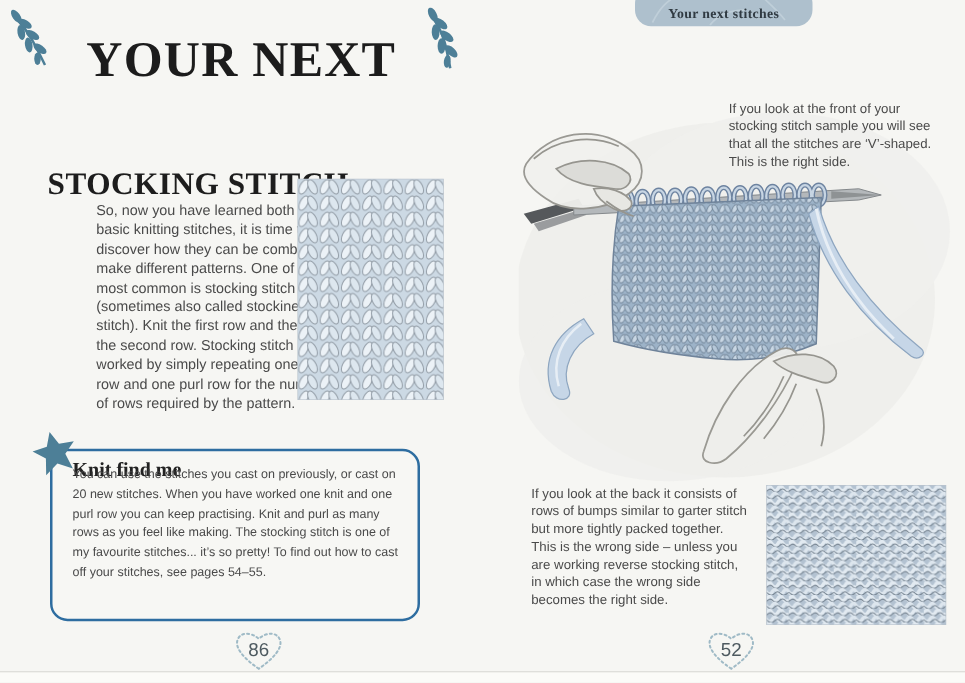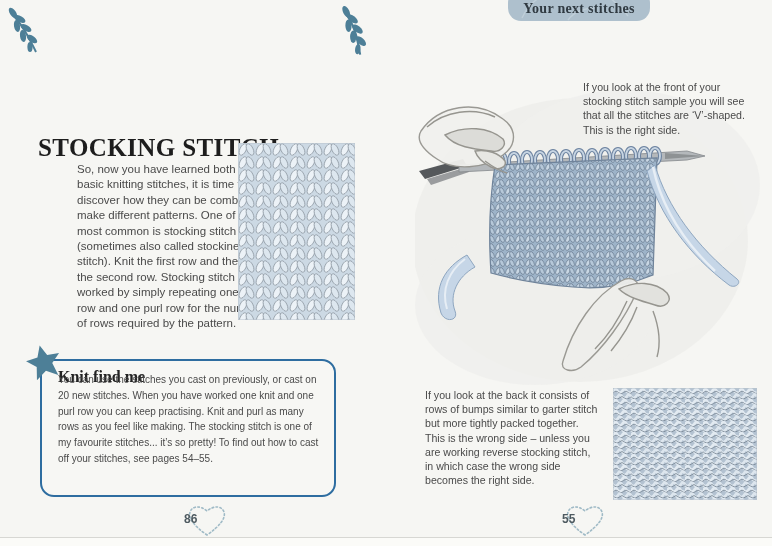--- a/index.html
+++ b/index.html
@@ -40,34 +40,34 @@
   .tip-body{left:58px;top:372px;width:268px;font-size:10px;line-height:15.8px;}
   
   .tab{
     left:508px;top:-10px;width:142px;height:31px;
     background:#aec0cd;border-radius:13px;
     display:flex;align-items:flex-end;justify-content:center;
     padding-bottom:4px;box-sizing:border-box;overflow:hidden;
   }
   .tab-label{
     font-family:"Liberation Serif","DejaVu Serif",serif;
-    font-size:14px;font-weight:700;color:#303a42;letter-spacing:.3px;
+    font-size:11px;font-weight:700;color:#303a42;letter-spacing:.3px;
     position:relative;z-index:2;
   }
   .right-heading{
     left:425px;top:38px;
     font-family:"Liberation Serif","DejaVu Serif",serif;
     font-size:16.5px;font-weight:700;color:#1d1d1d;
   }
   .caption-front{left:583px;top:80px;width:162px;font-size:10.6px;line-height:14.2px;}
   .caption-back{left:425px;top:388px;width:176px;font-size:10.6px;line-height:14.2px;}
   
   .pageno{
-    font-size:12px;font-weight:700;color:#4e5a60;
-    width:46px;
+    font-size:15px;font-weight:400;color:#4e5a60;
+    width:46px;text-align:center;
   }
   .hairline{left:0;top:537px;width:772px;height:1px;background:#d7d7d3;}
   .below-edge{left:0;top:538px;width:772px;height:8px;background:#fbfbf8;}
 </style>
 </head>
 <body>
 
 <div class="sheet">
 
   <svg class="abs" style="left:6px;top:6px" width="42" height="50" viewBox="0 0 42 50">
@@ -77,20 +77,21 @@
       <ellipse cx="14" cy="13" rx="3" ry="6" transform="rotate(-60 14 13)"></ellipse>
       <ellipse cx="11" cy="20" rx="3" ry="6" transform="rotate(-10 11 20)"></ellipse>
       <ellipse cx="20" cy="22" rx="3" ry="6" transform="rotate(-60 20 22)"></ellipse>
       <ellipse cx="17" cy="30" rx="3" ry="6" transform="rotate(-8 17 30)"></ellipse>
       <ellipse cx="26" cy="33" rx="3" ry="6" transform="rotate(-55 26 33)"></ellipse>
       <ellipse cx="24" cy="41" rx="2.6" ry="5" transform="rotate(0 24 41)"></ellipse>
     </g>
   </svg>
 
   <div class="abs title">
+    <div>YOUR NEXT</div>
   </div>
 
   <svg class="abs" style="left:334px;top:6px" width="44" height="52" viewBox="0 0 42 50">
     <g fill="#4d7f97" transform="rotate(8 21 25)">
       <path d="M28 46 C24 34 20 20 9 9" stroke="#4d7f97" stroke-width="2" fill="none"></path>
       <ellipse cx="9" cy="7" rx="3" ry="6" transform="rotate(-35 9 7)"></ellipse>
       <ellipse cx="16" cy="13" rx="3" ry="6" transform="rotate(-60 16 13)"></ellipse>
       <ellipse cx="13" cy="20" rx="3" ry="6" transform="rotate(-10 13 20)"></ellipse>
       <ellipse cx="22" cy="22" rx="3" ry="6" transform="rotate(-60 22 22)"></ellipse>
       <ellipse cx="19" cy="30" rx="3" ry="6" transform="rotate(-8 19 30)"></ellipse>
@@ -230,17 +231,17 @@
         <path d="M-4 10.6 Q-1 7 1.5 10 Q4 12.4 6.5 10 Q9 7 11.5 10 Q14 12.4 16.5 10 Q17.5 9 18 9.4" fill="none" stroke="#74828f" stroke-width="0.8"></path>
       </pattern>
     </defs>
     <rect width="144" height="112" fill="url(#garter)"></rect>
     <rect width="144" height="112" fill="none" stroke="#b9c3cc" stroke-width="1"></rect>
   </svg>
 
   <svg class="abs" style="left:562px;top:502px" width="46" height="38" viewBox="0 0 46 38">
     <path d="M23 33 C10 24 4 16 6 10 C8 4 16 3 23 9 C30 3 38 4 40 10 C42 16 36 24 23 33 Z" fill="none" stroke="#9fbac6" stroke-width="1.6" stroke-dasharray="1.6 2.4" stroke-linecap="round"></path>
   </svg>
-  <div class="abs pageno" style="left:562px;top:512px">55</div>
+  <div class="abs pageno" style="left:562px;top:512px">52</div>
 
   <div class="abs hairline"></div>
   <div class="abs below-edge"></div>
 </div>
 
 </body></html>

